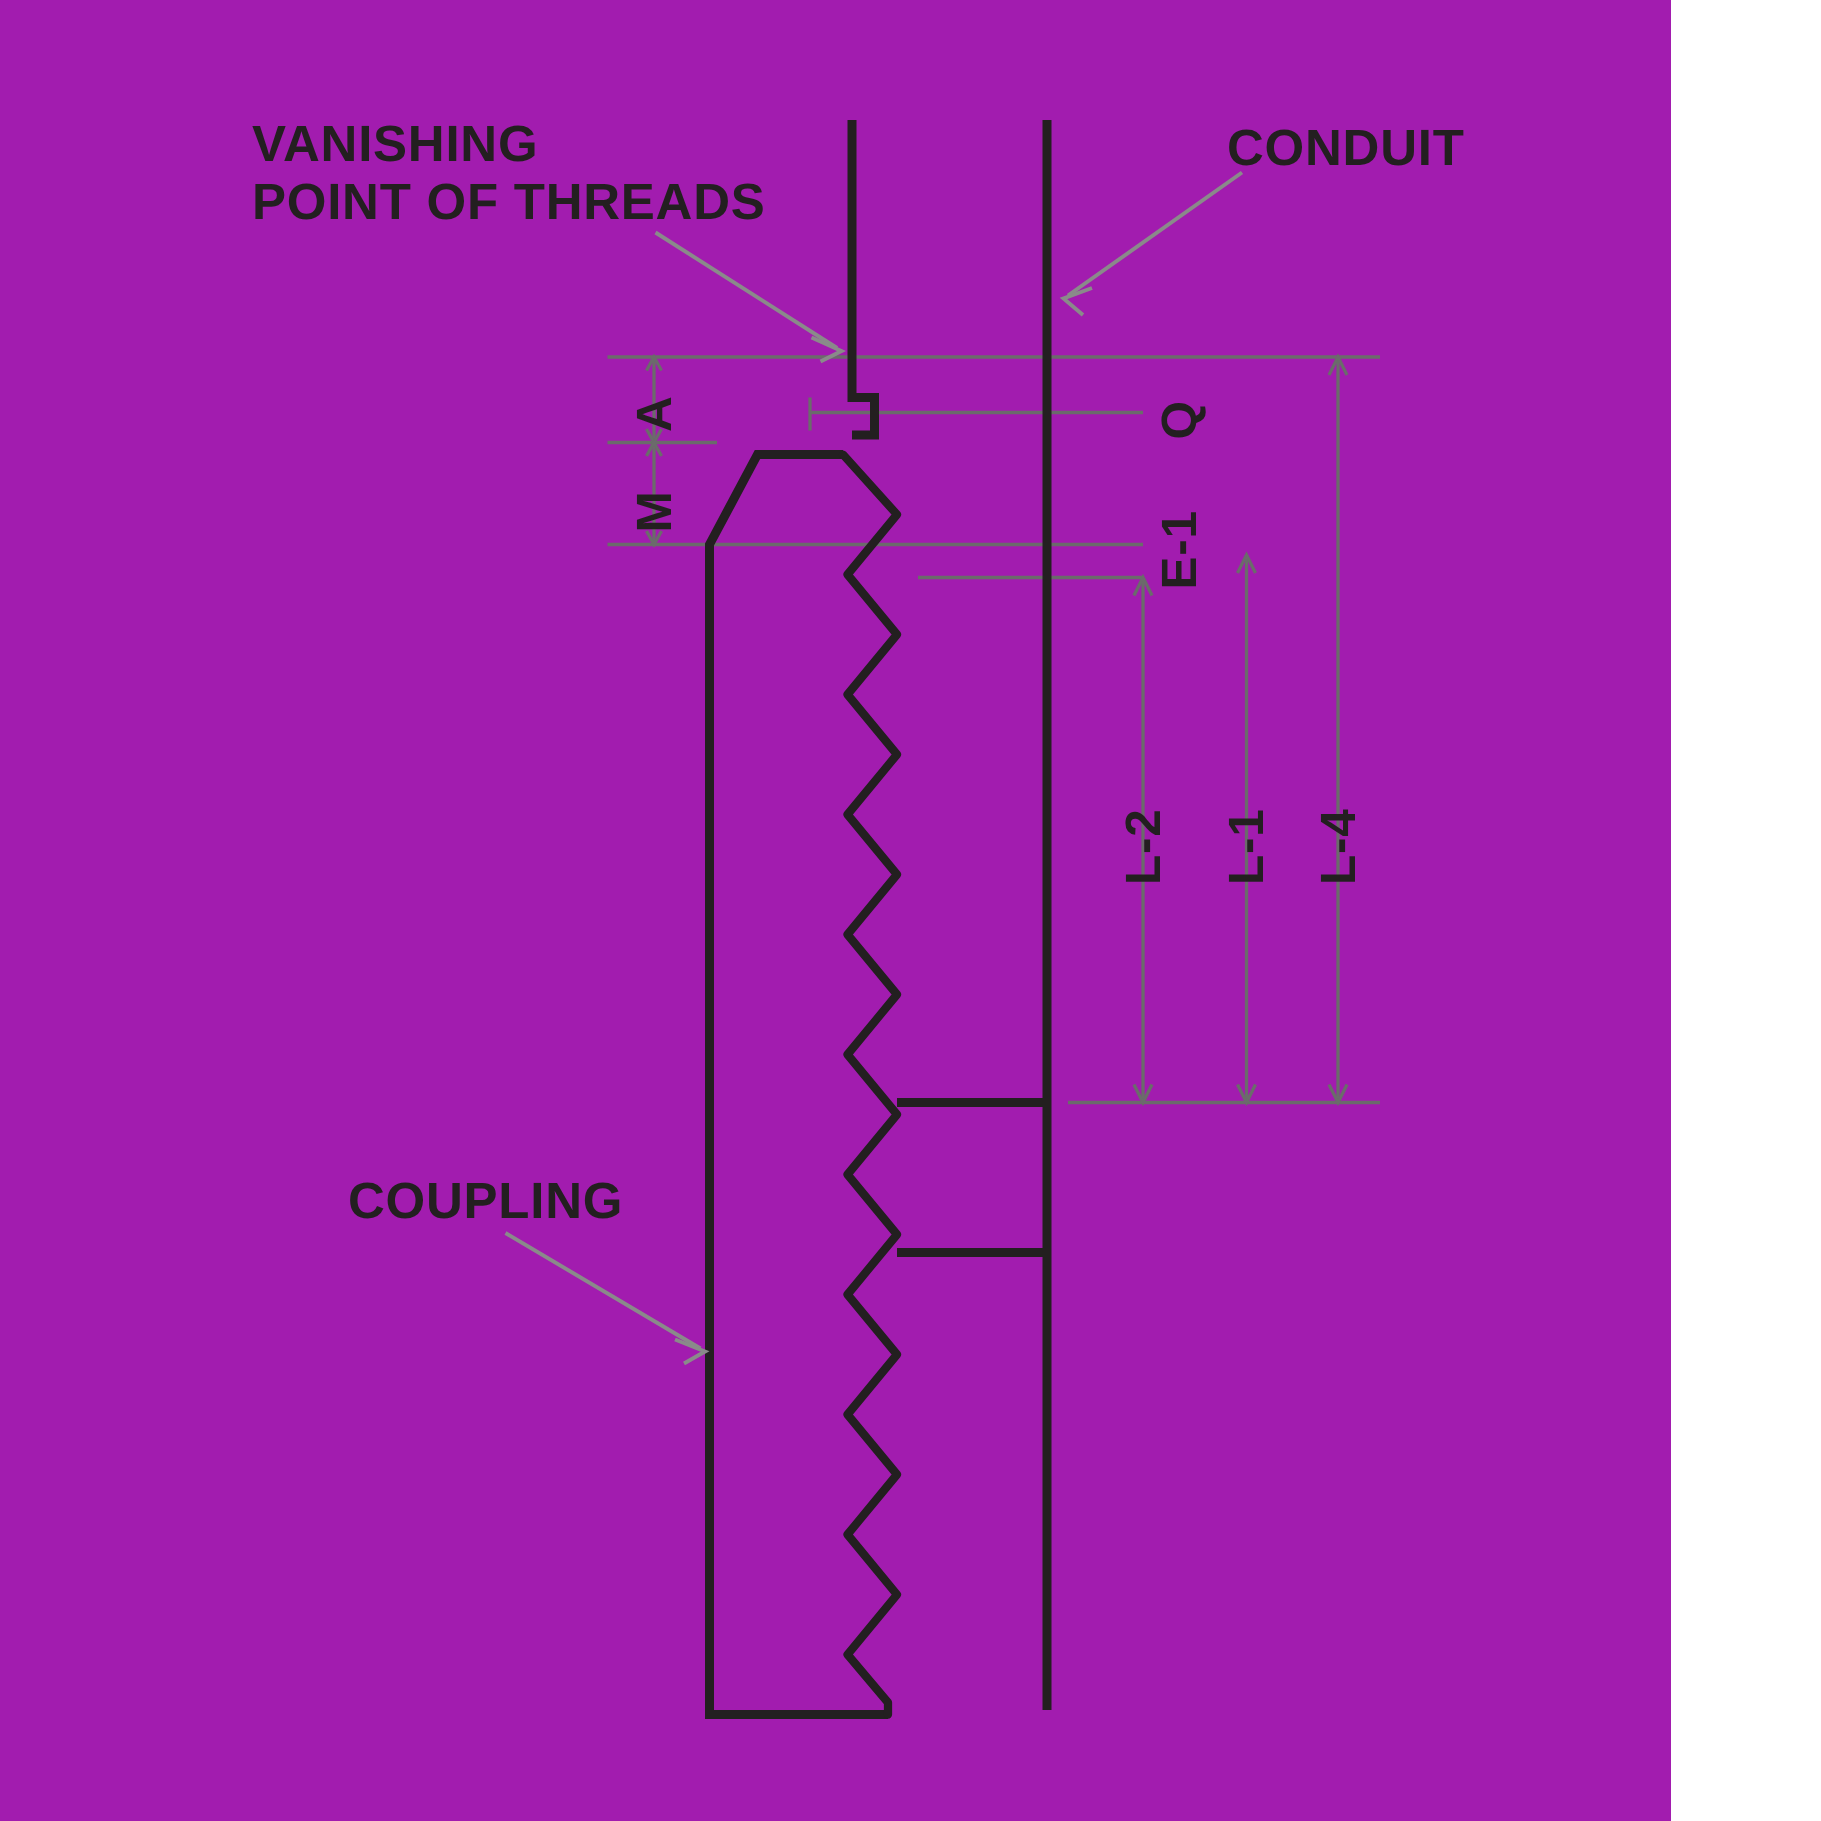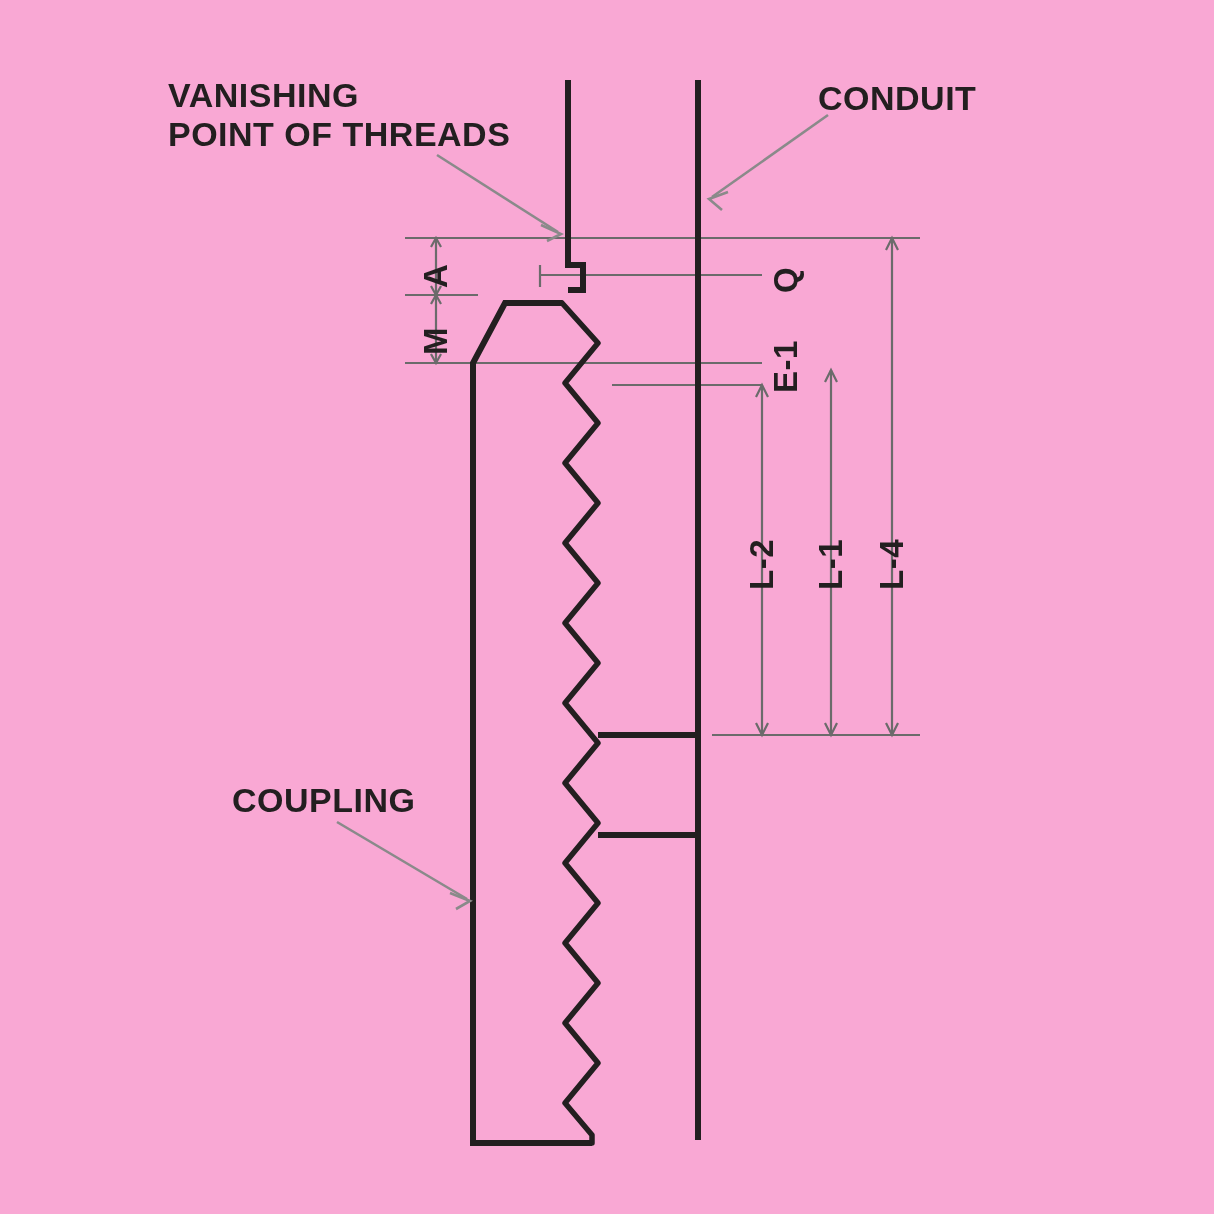--- a/index.html
+++ b/index.html
@@ -6,23 +6,23 @@
   html, body {
     margin: 0;
     padding: 0;
     background: #ffffff;
   }
   body {
     font-family: "Liberation Sans", sans-serif;
   }
   #stage {
     position: relative;
-    width: 1214px;
+    width: 1114px;
     height: 1214px;
-    background: #f9a8d4;
+    background: #a21caf;
     overflow: hidden;
   }
   #drawing {
     position: absolute;
     left: 0;
     top: 0;
     width: 1214px;
     height: 1214px;
     display: block;
   }

